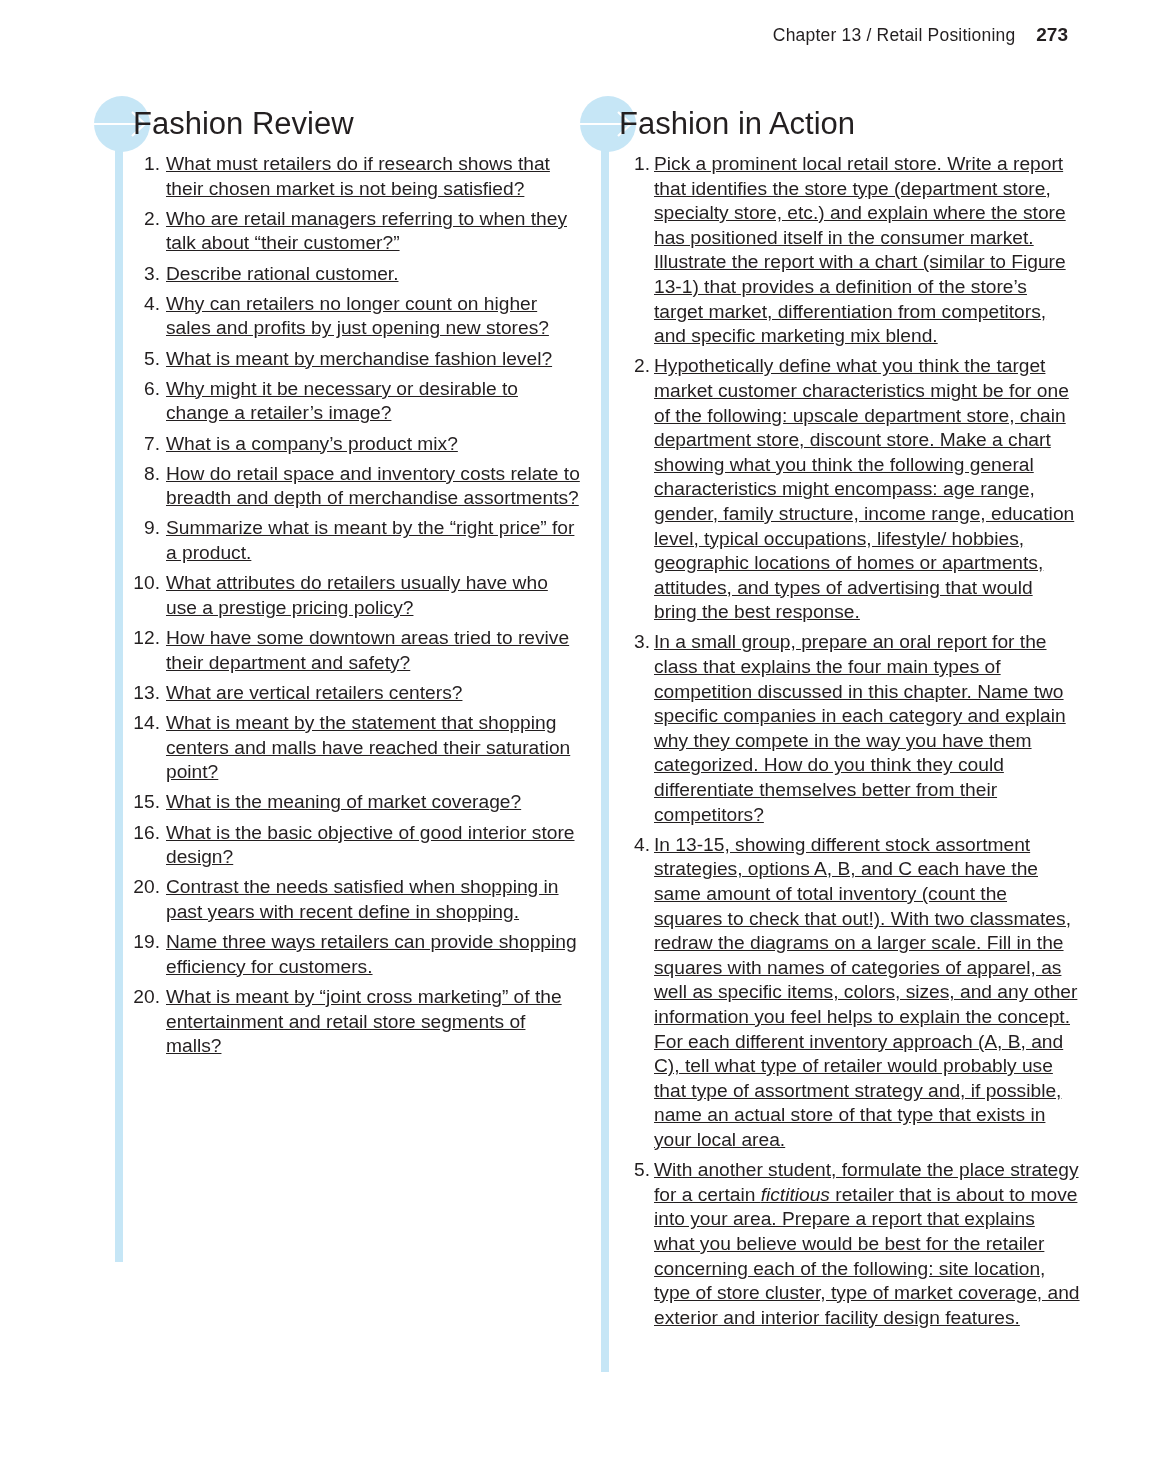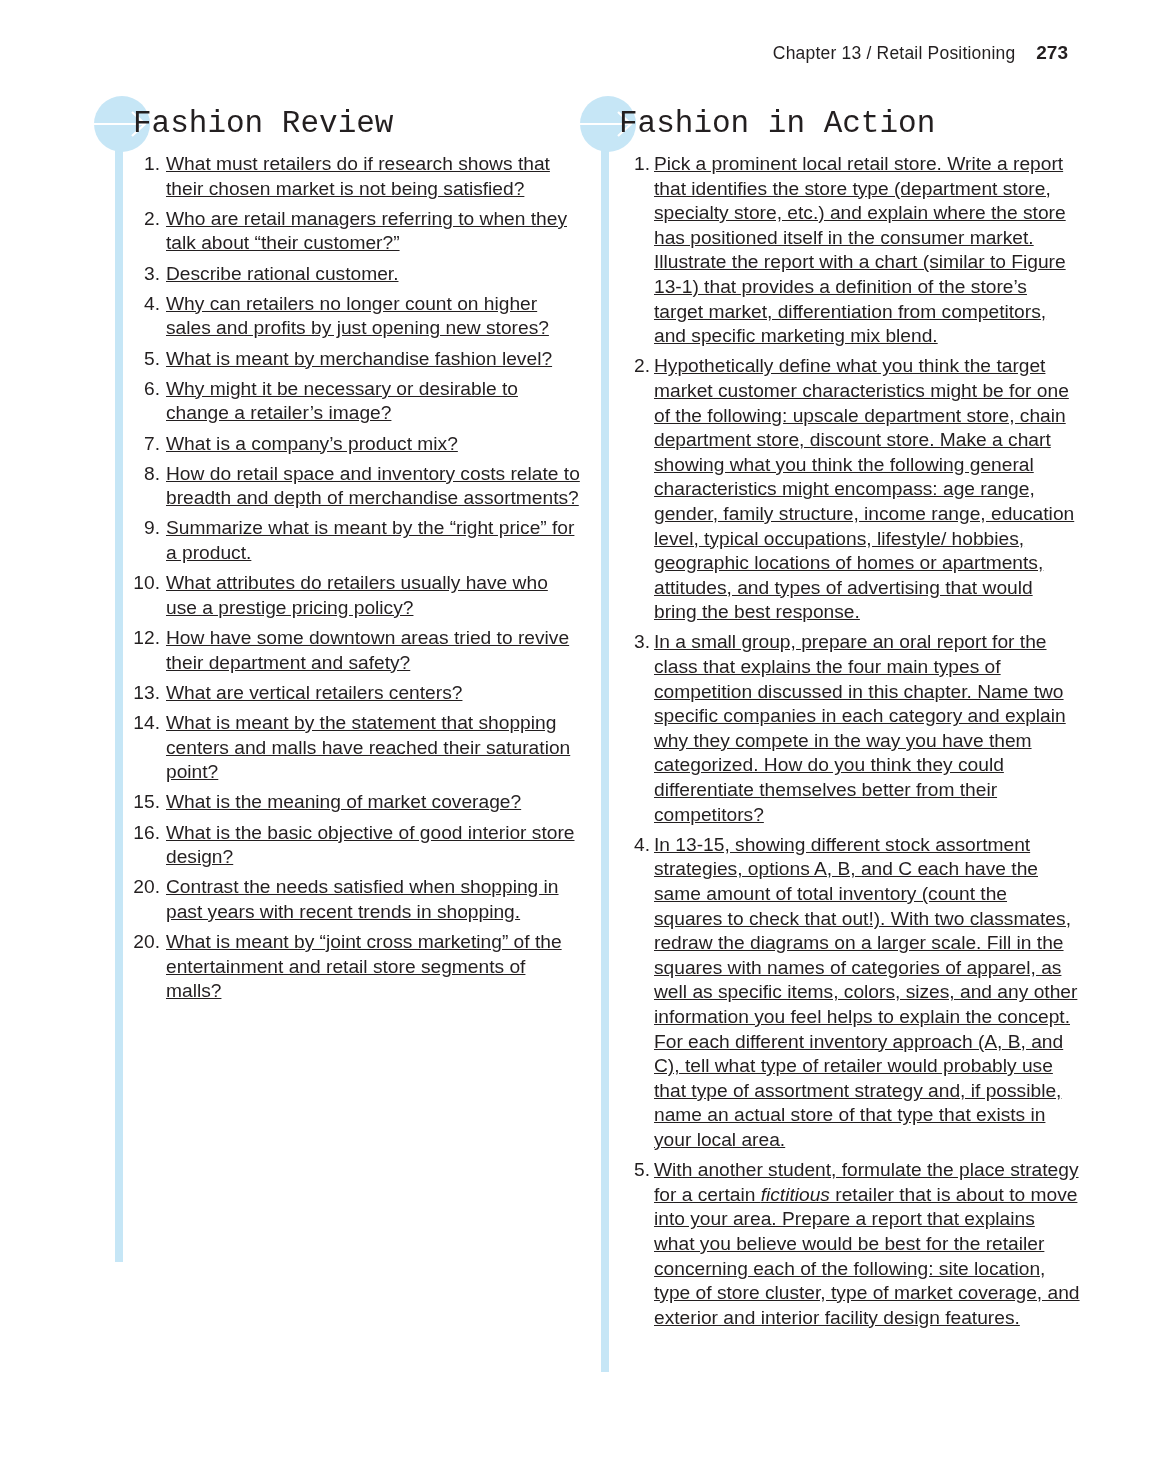--- a/index.html
+++ b/index.html
@@ -1,21 +1,21 @@
 <!DOCTYPE html>
 <html><head>
 <meta charset="utf-8">
 <style>
   html, body { margin: 0; padding: 0; background: #ffffff; }
   body {
     width: 1156px; height: 1479px; position: relative; overflow: hidden;
     font-family: "Liberation Sans", sans-serif; color: #231f20;
   }
   .running-head {
-    position: absolute; top: 42px; right: 88px;
+    position: absolute; top: 24px; right: 88px;
     font-size: 17.5px; color: #231f20; white-space: nowrap; margin-left: 19px;
   }
   .running-head .chapter { letter-spacing: 0.2px; }
   .running-head .page-num { font-weight: bold; font-size: 19px; margin-left: 16px; }
 
   .column { position: absolute; top: 96px; }
   .col-left { left: 94px; width: 500px; }
   .col-right { left: 580px; width: 500px; }
 
   .section-icon {
@@ -24,21 +24,21 @@
   }
   .section-icon svg { position: absolute; left: 0; top: 0; }
   .side-bar {
     position: absolute; left: 21px; top: 50px; width: 8px; background: #c6e6f6;
   }
   .col-left .side-bar { height: 1116px; }
   .col-right .side-bar { height: 1226px; }
 
   .section-title {
     position: absolute; left: 39px; top: 10px; margin: 0;
-    font-size: 31px; font-weight: normal; color: #231f20; white-space: nowrap; font-family: Liberation Mono, monospace;
+    font-size: 31px; font-weight: normal; color: #231f20; white-space: nowrap;
   }
   .list {
     position: absolute; top: 56px; margin: 0; padding: 0; list-style: none;
     font-size: 19.2px; line-height: 24.6px;
   }
   .col-left .list { left: 30px; width: 460px; }
   .col-right .list { left: 40px; width: 460px; }
   .list li { position: relative; padding-left: 42px; margin-bottom: 5.6px; }
   .list .num { position: absolute; left: 0; width: 36px; text-align: right; }
   .list .txt { display: block; text-decoration: underline; }
@@ -118,21 +118,25 @@
       <li>
         <span class="num">15.</span>
         <span class="txt">What is the meaning of market coverage?</span>
       </li>
       <li>
         <span class="num">16.</span>
         <span class="txt">What is the basic objective of good interior store design?</span>
       </li>
       <li>
         <span class="num">20.</span>
-        <span class="txt">Contrast the needs satisfied when shopping in past years with recent trends in shopping.</span>
+        <span class="txt">Contrast the needs satisfied when shopping in past years with recent define in shopping.</span>
+      </li>
+      <li>
+        <span class="num">19.</span>
+        <span class="txt">Name three ways retailers can provide shopping efficiency for customers.</span>
       </li>
       <li>
         <span class="num">20.</span>
         <span class="txt">What is meant by “joint cross marketing” of the entertainment and retail store segments of malls?</span>
       </li>
     </ol>
 </section>
 
 <section class="column col-right">
   <div class="side-bar" style="background: rgb(198, 230, 246);"></div>

